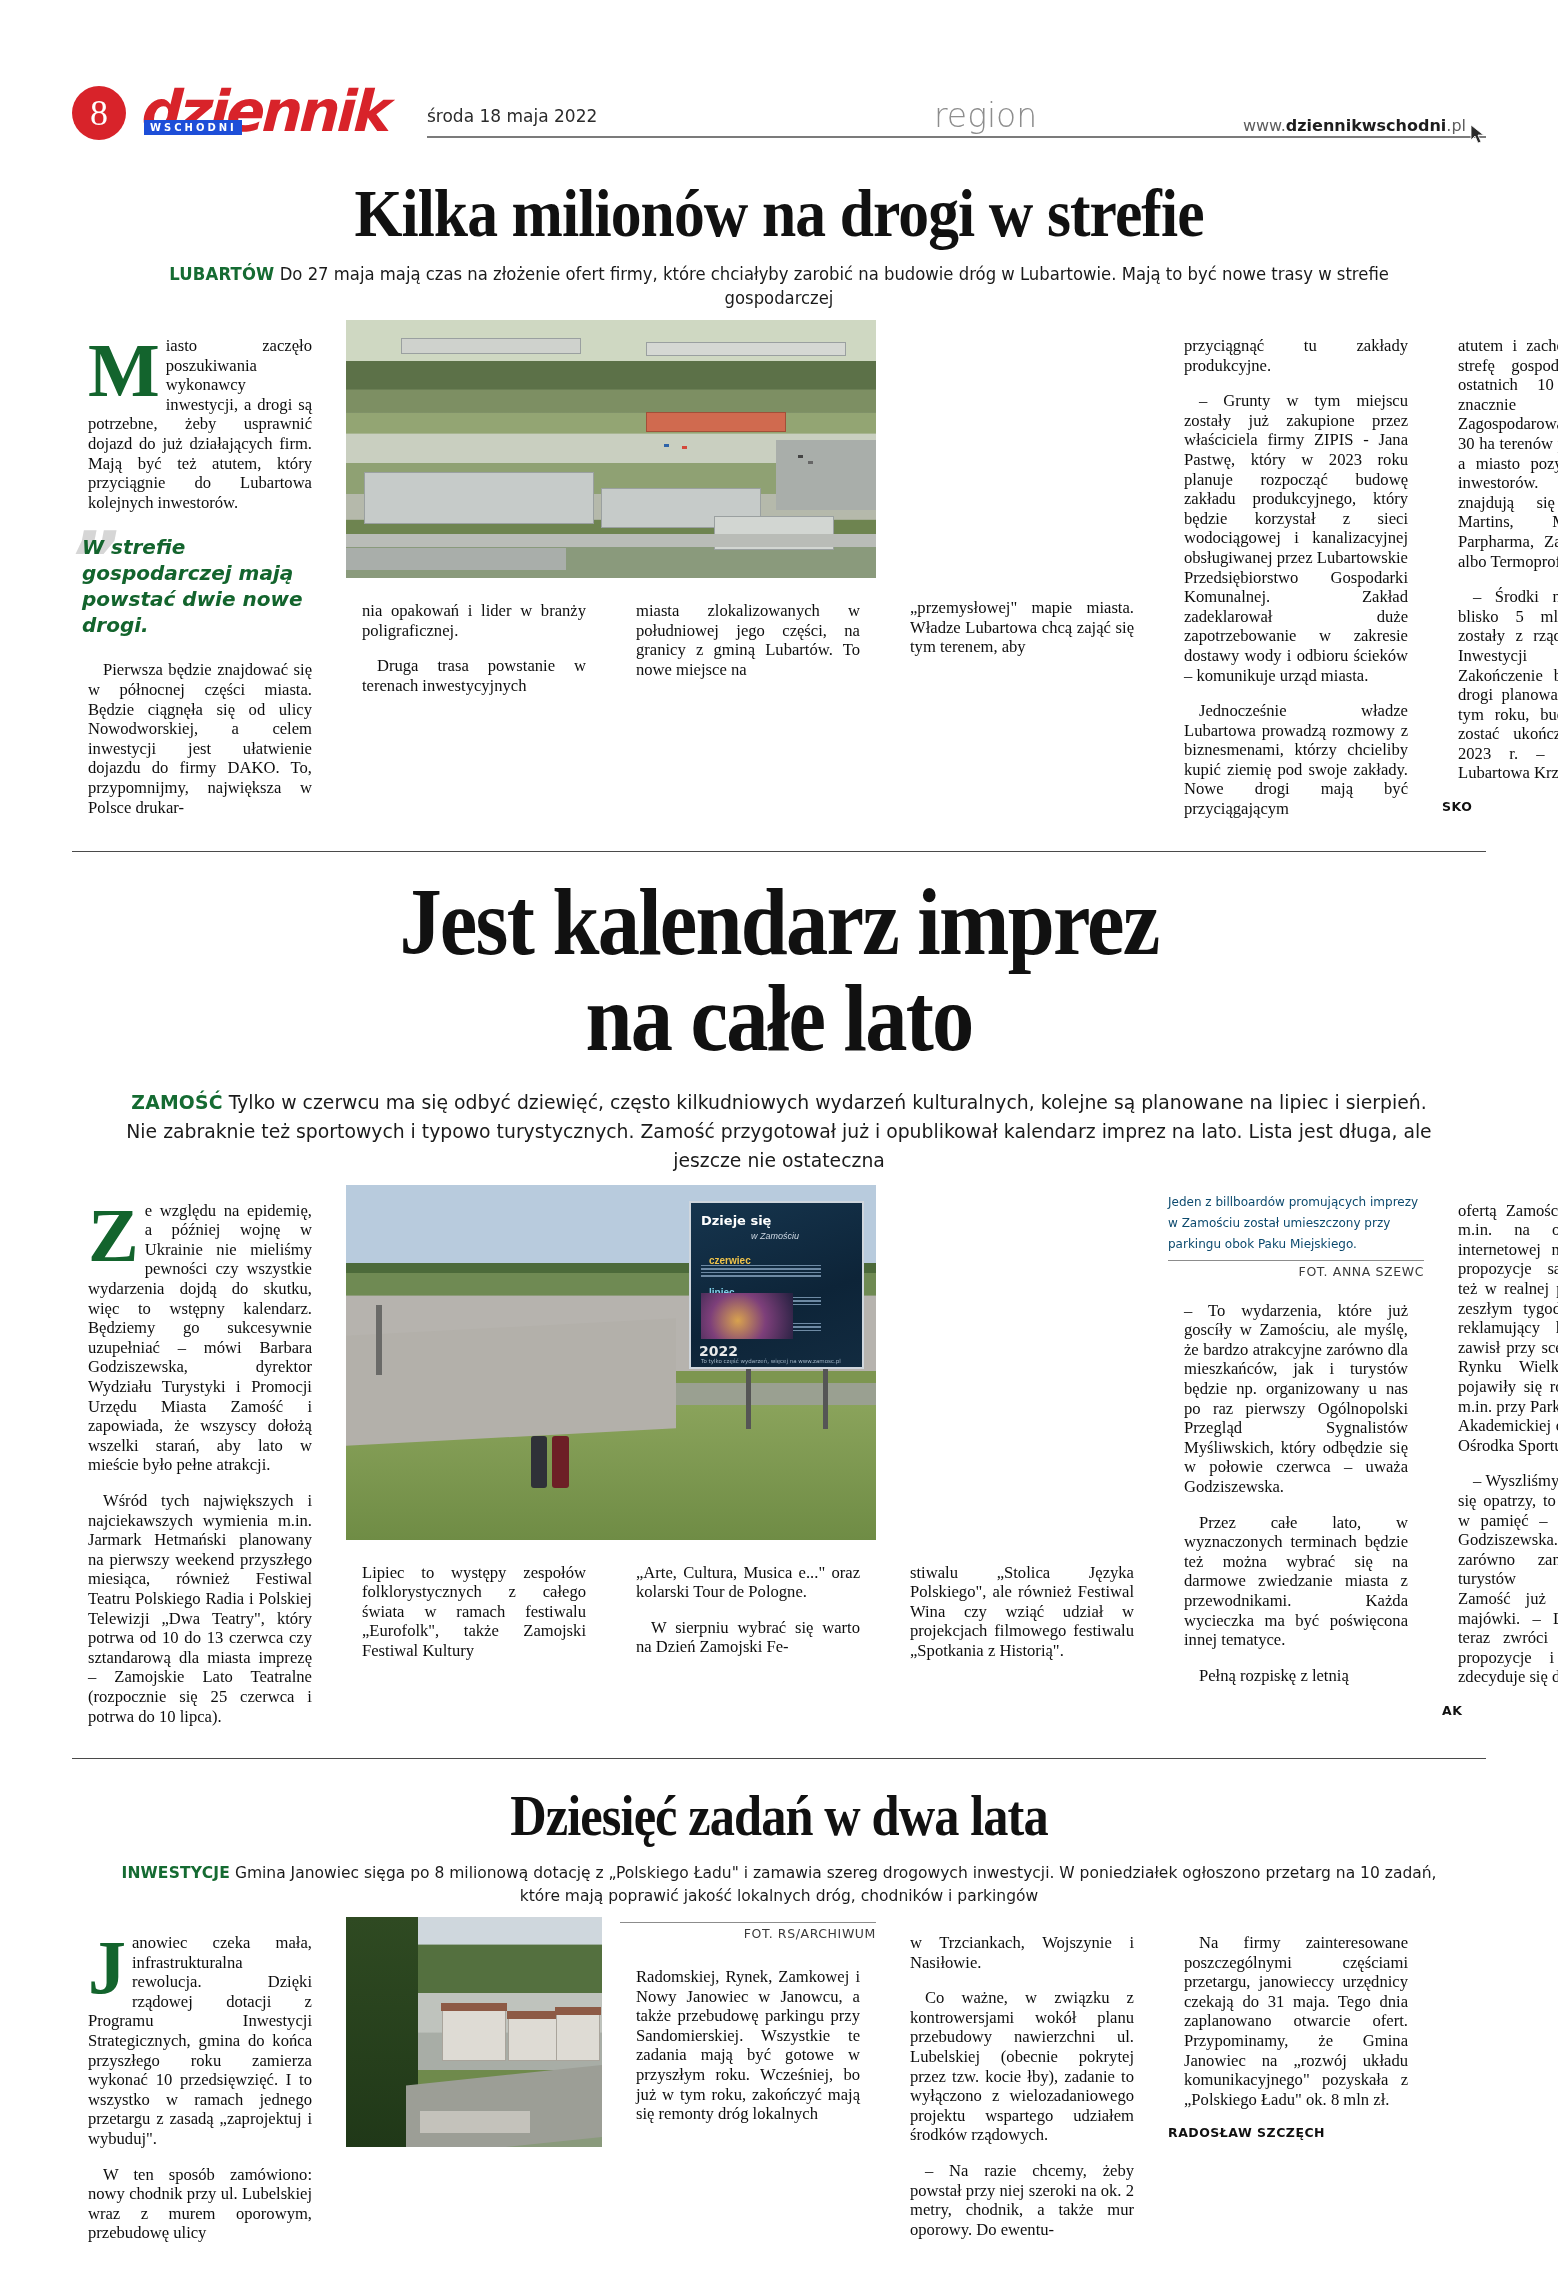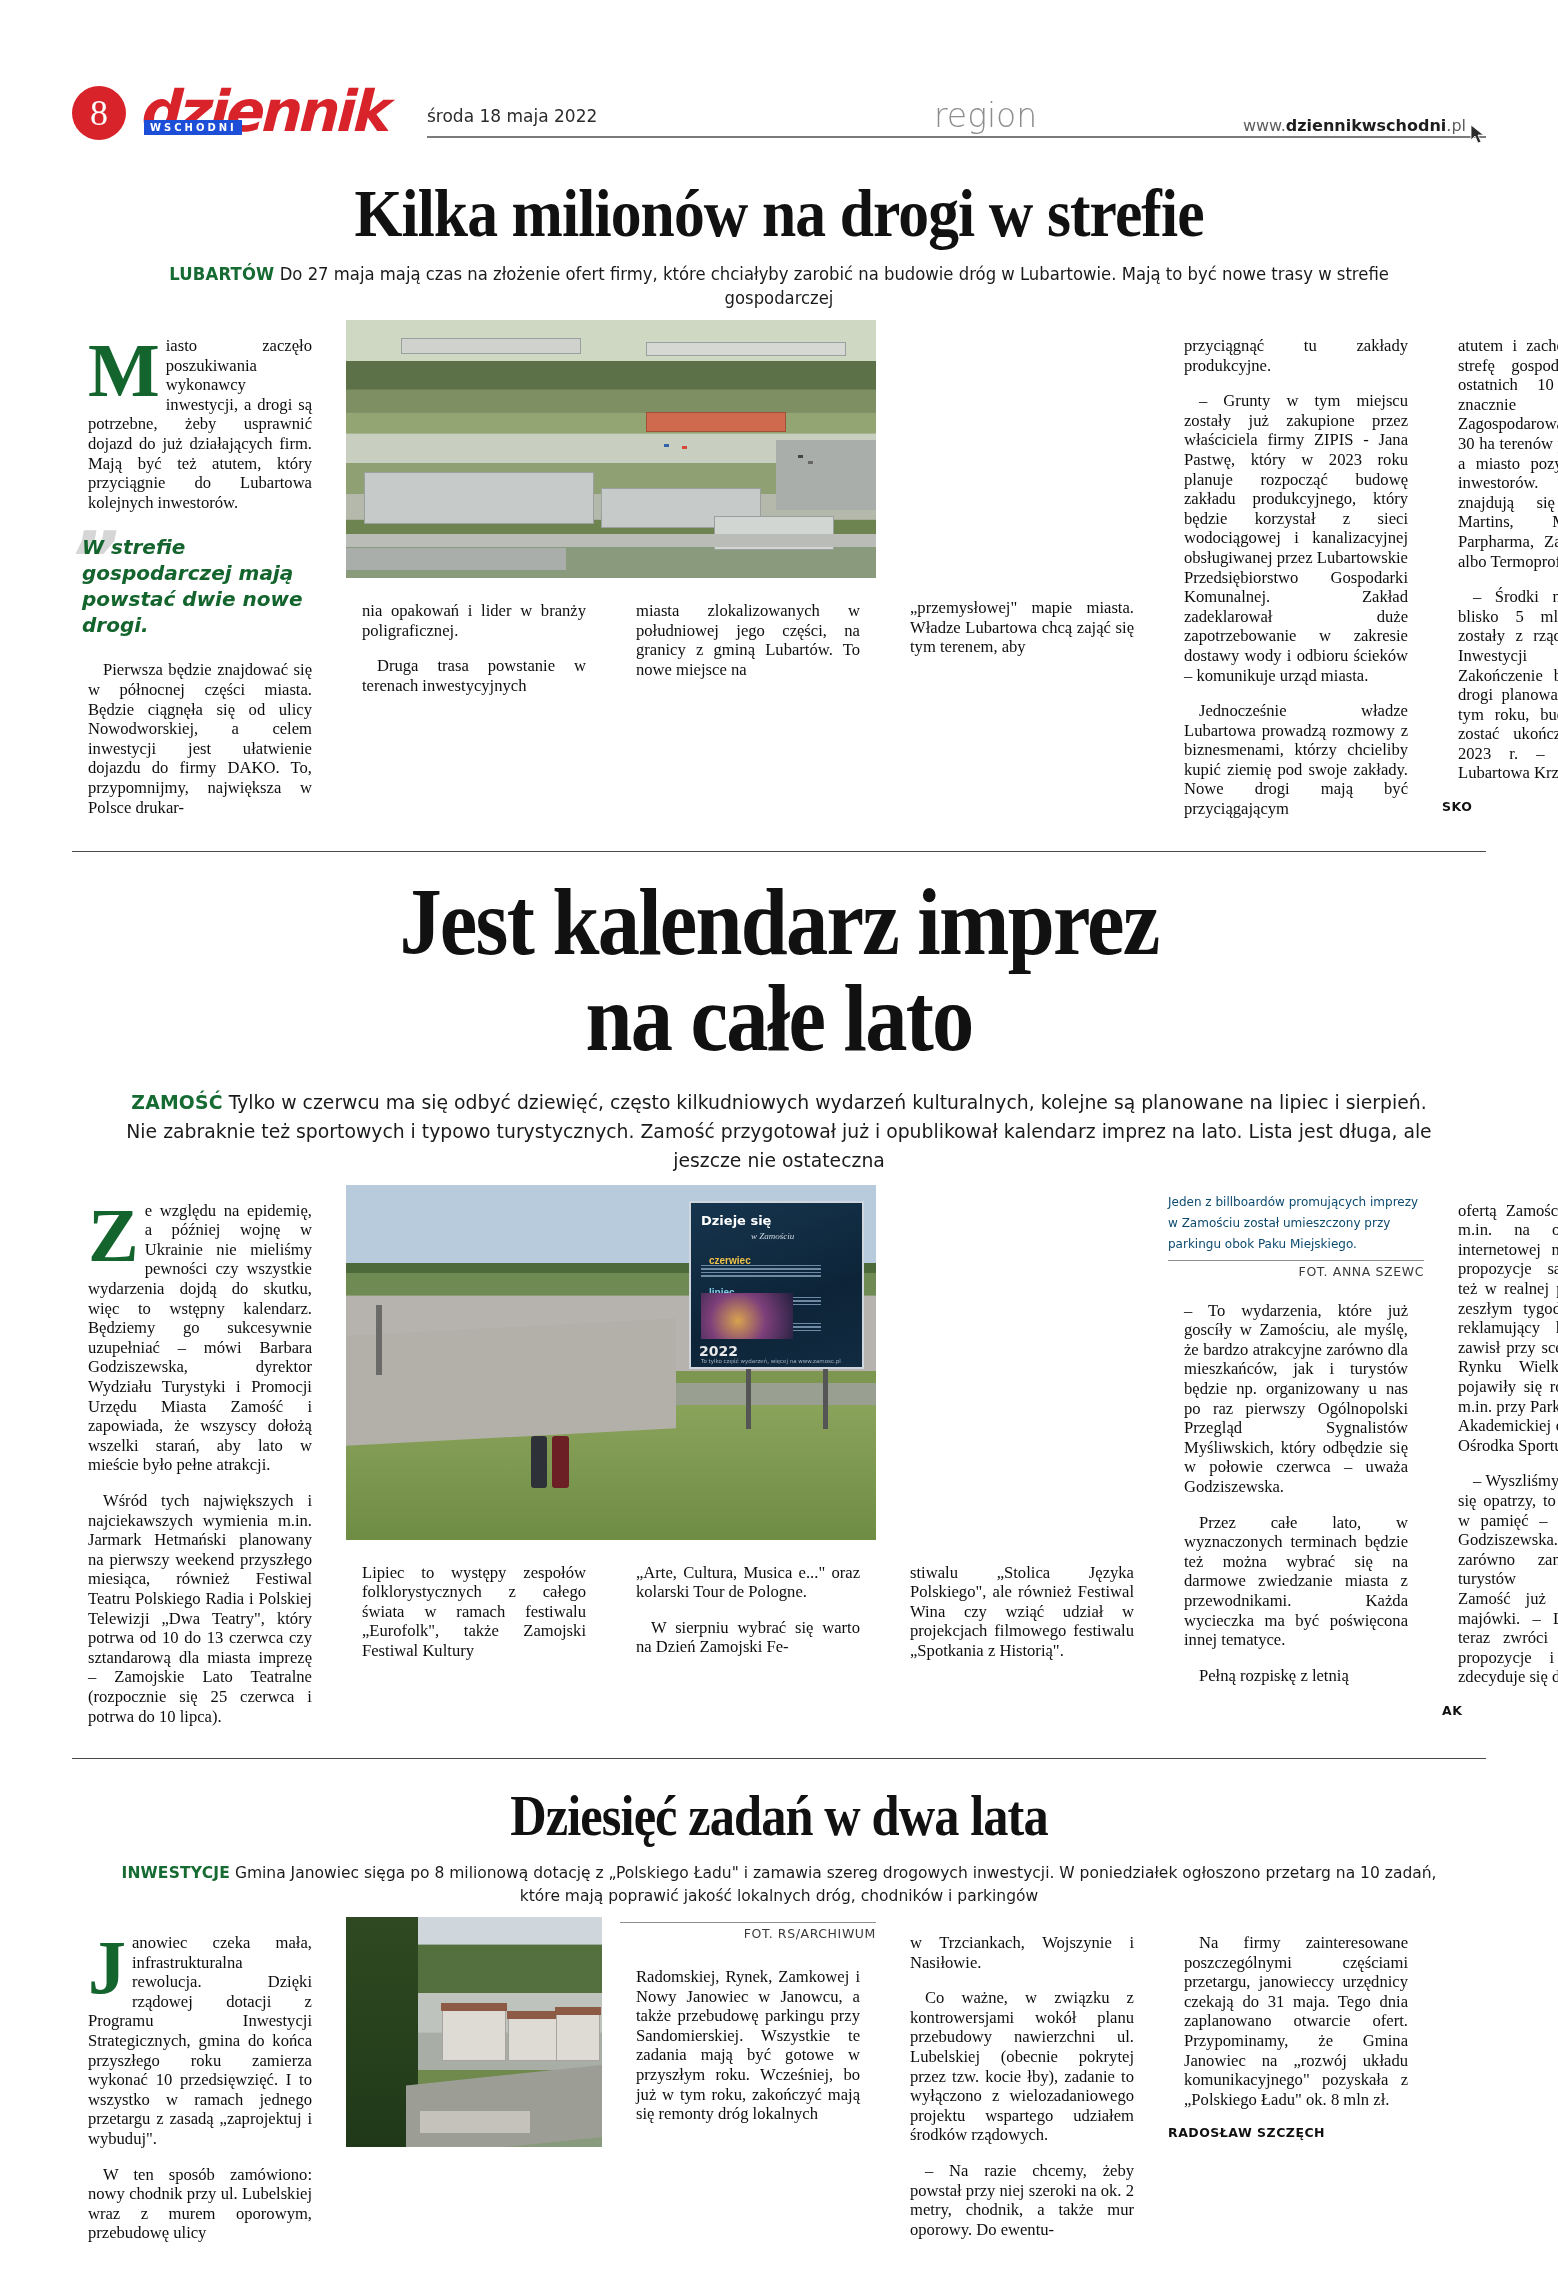--- a/index.html
+++ b/index.html
@@ -171,21 +171,21 @@
     position: absolute; right: 12px; top: 16px; width: 175px; height: 168px;
     background: linear-gradient(160deg,#16354e 0%, #0d2438 60%, #122b40 100%);
     border: 2px solid #cfd6dd;
   }
   .bb-title {
     position: absolute; left: 10px; top: 10px; color: #fff;
     font-family: "DejaVu Sans", sans-serif; font-size: 13px; font-weight: 600;
   }
   .bb-sub {
     position: absolute; left: 60px; top: 28px; color: #cfd9e4;
-    font-family: Liberation Serif, serif; font-style: italic; font-size: 9px;
+    font-family: Liberation Sans, sans-serif; font-style: italic; font-size: 9px;
   }
   .bb-month {
     position: absolute; left: 18px; color: #ffffff;
     font-family: Liberation Sans, sans-serif; font-size: 10px; font-weight: 700;
   }
   .bb-lines { position: absolute; left: 10px; width: 120px; }
   .bb-lines i { display: block; height: 1.4px; background: #6e8aa4; margin-bottom: 2.2px; }
   .bb-img {
     position: absolute; left: 10px; bottom: 28px; width: 92px; height: 46px;
     background: radial-gradient(circle at 40% 60%, #d8a24e 0%, #7d3f7a 45%, #23203f 100%);

